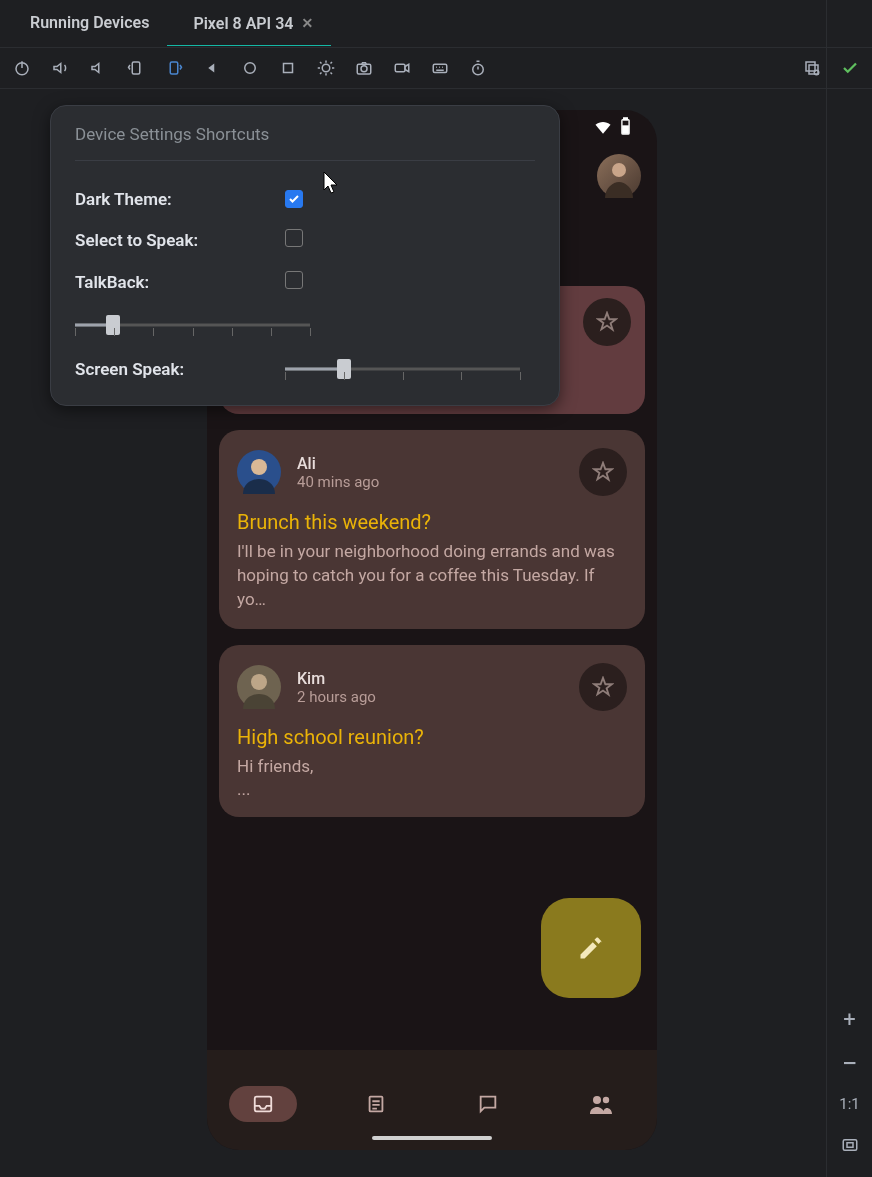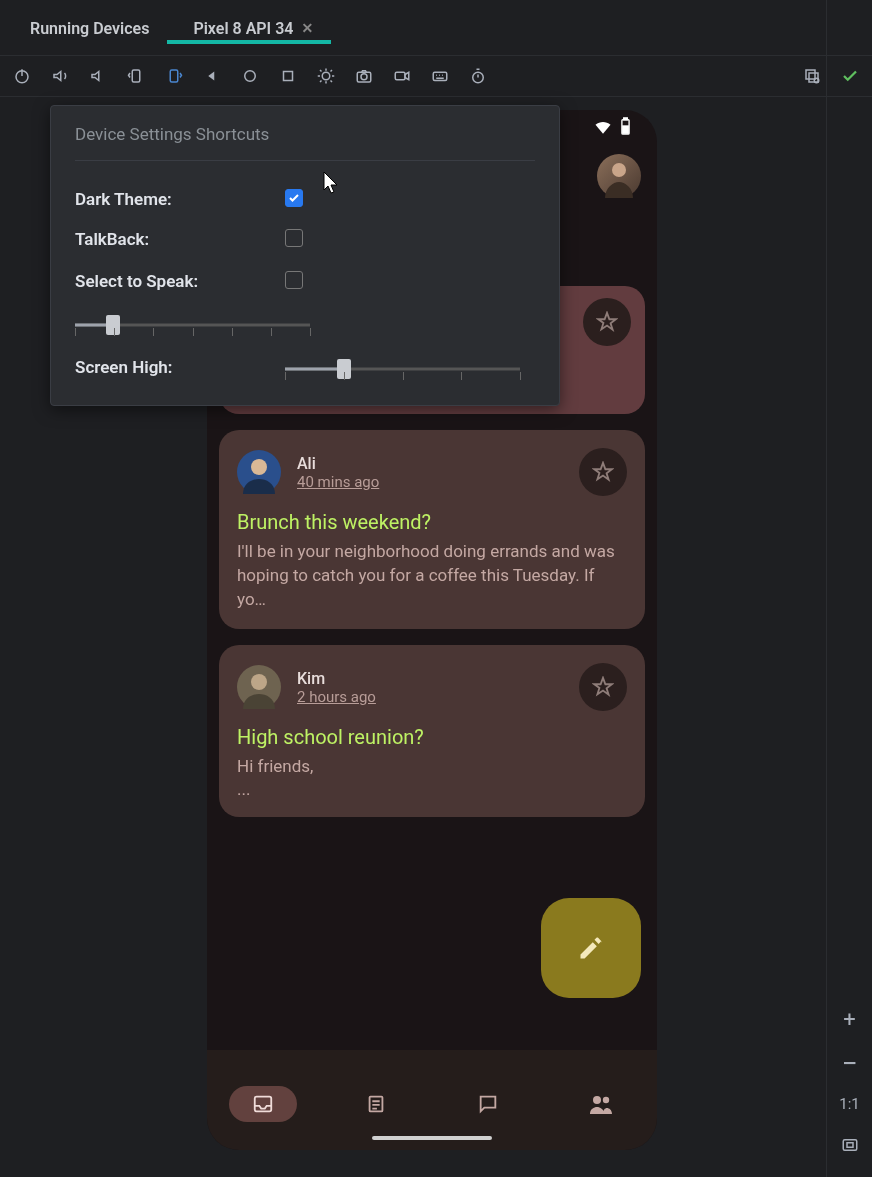--- a/index.html
+++ b/index.html
@@ -9,35 +9,36 @@
   background: #1e1f22;
   font-family: -apple-system, BlinkMacSystemFont, "Segoe UI", Roboto, sans-serif;
   color: #c9ccd1;
   overflow: hidden;
   position: relative;
 }
 
 
 .tabs-bar {
   display: flex;
-  height: 56px;
+  align-items: center;
+  height: 48px;
   padding: 16px 12px;
   border-bottom: 1px solid #2b2d31;
 }
 .tab {
   padding: 12px 18px;
   font-size: 16px;
   font-weight: 600;
   color: #c9ccd1;
   display: flex;
   align-items: center;
   gap: 8px;
   border-bottom: 2px solid transparent;
 }
-.tab.active { border-bottom: 4px solid #14b8a6; }
+.tab.active { border-bottom: 1px solid #14b8a6; }
 .tab .close { font-size: 14px; color: #888; }
 
 
 .toolbar {
   display: flex;
   align-items: center;
   padding: 8px 10px;
   gap: 14px;
   border-bottom: 1px solid #2b2d31;
 }
@@ -65,34 +66,35 @@
 }
 
 
 .settings-popup {
   position: absolute;
   left: 50px;
   top: 105px;
   width: 510px;
   background: #2b2d31;
   border: 1px solid #3a3d44;
-  border-radius: 4px;
+  border-radius: 16px;
   padding: 18px 24px 24px;
   z-index: 100;
   box-shadow: 0 4px 16px rgba(0,0,0,.5);
 }
 .settings-title {
   font-size: 17px;
   color: #8a9096;
   margin-bottom: 28px;
   padding-bottom: 16px;
   border-bottom: 1px solid #3a3d44;
 }
 .settings-row {
   display: flex;
+  align-items: center;
   margin-bottom: 20px;
 }
 .settings-row .label {
   width: 210px;
   font-size: 17px;
   font-weight: 600;
   color: #e1e4ea;
 }
 .settings-row .control { flex: 1; }
 .checkbox {
@@ -208,35 +210,34 @@
 }
 .email-meta { flex: 1; }
 .sender {
   font-size: 16px;
   font-weight: 500;
   color: #e8dddb;
 }
 .time {
   font-size: 15px;
   color: #b89d98;
-  text-decoration: underline;
 }
 .star-btn {
   width: 48px;
   height: 48px;
   border-radius: 50%;
   background: #2b1f1e;
   display: flex;
   align-items: center;
   justify-content: center;
   color: #8f7d79;
 }
 .subject {
   font-size: 20px;
-  color: #bef264;
+  color: #eab308;
   margin-bottom: 6px;
 }
 .snippet {
   font-size: 17px;
   color: #c4a8a3;
   line-height: 1.4;
 }
 .ellipsis {
   font-size: 17px;
   color: #c4a8a3;
@@ -429,28 +430,28 @@
     <div class="control">
       <span class="checkbox checked">
         <svg width="12" height="12" viewBox="0 0 24 24" fill="none" stroke="#fff" stroke-width="4">
             <path d="M4 12l5 5L20 6"></path>
           </svg>
       </span>
     </div>
   </div>
 
   <div class="settings-row">
-    <div class="label">TalkBack:</div>
+    <div class="label">Select to Speak:</div>
     <div class="control">
       <span class="checkbox"></span>
     </div>
   </div>
 
   <div class="settings-row">
-    <div class="label">Select to Speak:</div>
+    <div class="label">TalkBack:</div>
     <div class="control">
       <span class="checkbox"></span>
     </div>
   </div>
 
   <div class="settings-row">
     <div class="control">
       <div class="slider-track">
         <div class="rail"></div>
         <div class="fill" style="width:16%"></div>
@@ -460,21 +461,21 @@
         <div class="tick" style="left:33.3%"></div>
         <div class="tick" style="left:50%"></div>
         <div class="tick" style="left:66.6%"></div>
         <div class="tick" style="left:83.3%"></div>
         <div class="tick" style="left:100%"></div>
       </div>
     </div>
   </div>
 
   <div class="settings-row" style="margin-bottom:0">
-    <div class="label">Screen High:</div>
+    <div class="label">Screen Speak:</div>
     <div class="control">
       <div class="slider-track">
         <div class="rail"></div>
         <div class="fill" style="width:25%"></div>
         <div class="thumb" style="left:25%"></div>
         <div class="tick" style="left:0%"></div>
         <div class="tick" style="left:25%"></div>
         <div class="tick" style="left:50%"></div>
         <div class="tick" style="left:75%"></div>
         <div class="tick" style="left:100%"></div>

